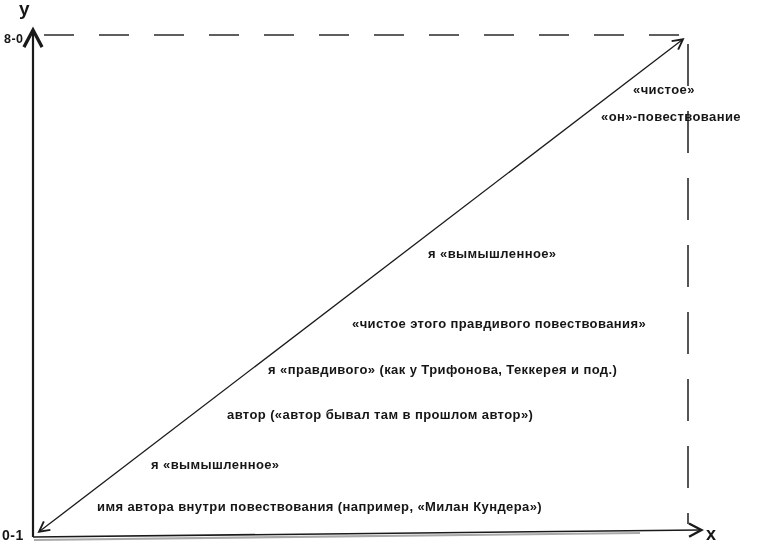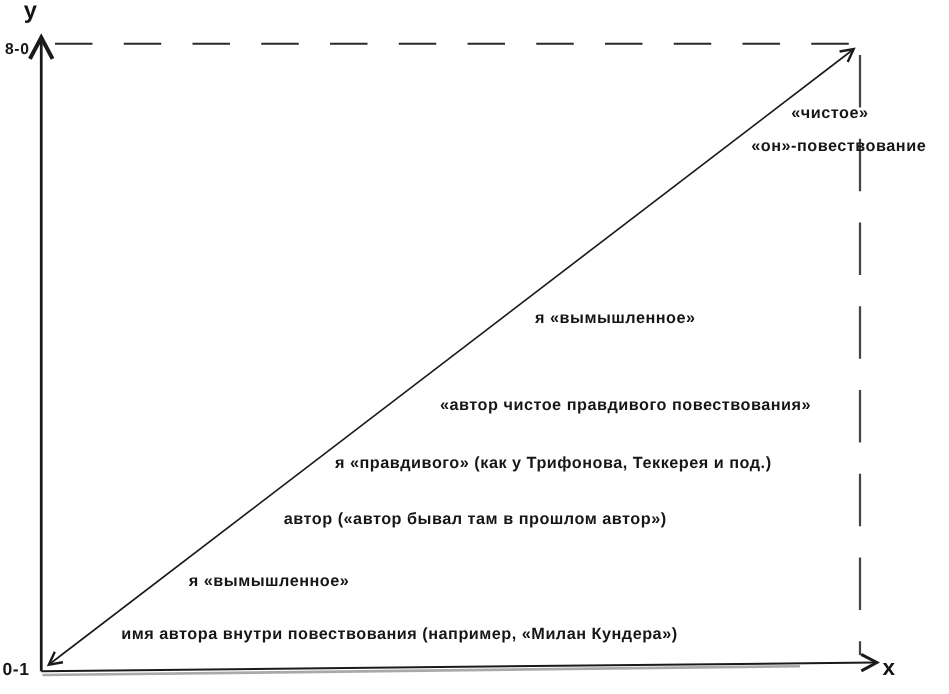--- a/index.html
+++ b/index.html
@@ -67,19 +67,19 @@
   </svg>
 
   <span class="axis-lbl ylab">у</span>
   <span class="axis-lbl tick-top">8-0</span>
   <span class="axis-lbl tick-origin">0-1</span>
   <span class="axis-lbl xlab">х</span>
 
   <span class="lbl l-0">«чистое»</span>
   <span class="lbl l-1">«он»-повествование</span>
   <span class="lbl l-3">я «вымышленное»</span>
-  <span class="lbl l-4">«автор чистое правдивого повествования»</span>
+  <span class="lbl l-4">«чистое этого правдивого повествования»</span>
   <span class="lbl l-5">я «правдивого» (как у Трифонова, Теккерея и под.)</span>
   <span class="lbl l-6">автор («автор бывал там в прошлом автор»)</span>
   <span class="lbl l-7">я «вымышленное»</span>
   <span class="lbl l-8">имя автора внутри повествования (например, «Милан Кундера»)</span>
 
 </div>
 
 </body></html>

